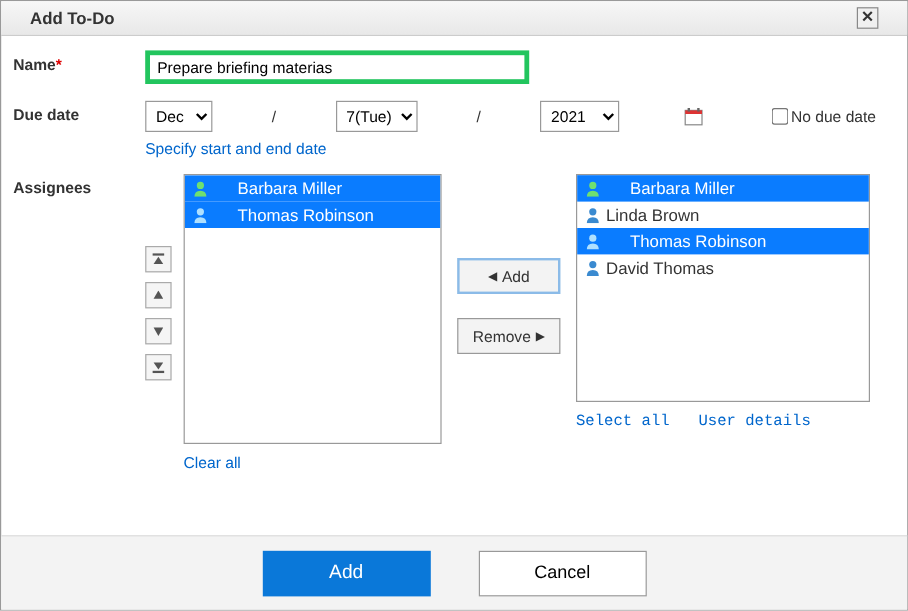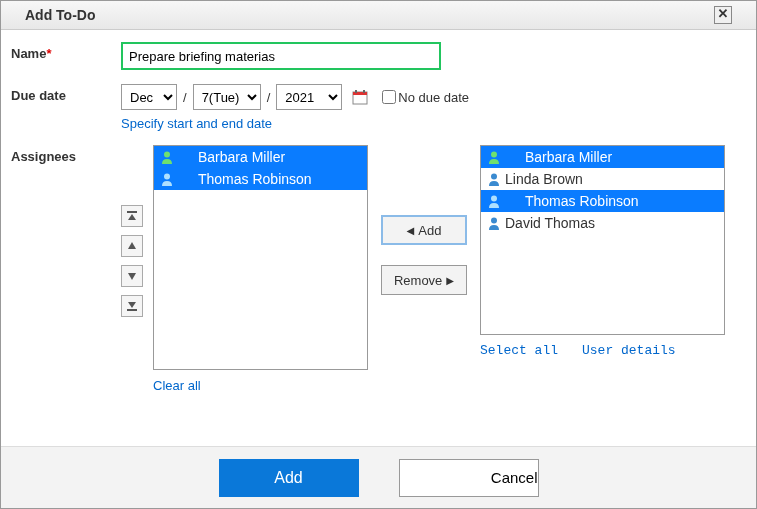--- a/index.html
+++ b/index.html
@@ -6,22 +6,22 @@
 body { font-family: Arial, sans-serif; font-size: 13px; color: #333; background: #fff; }
 .dialog { width: 757px; height: 509px; border: 1px solid #999; background: #fff; position: relative; }
 .titlebar { background: linear-gradient(#f7f7f7, #e8e8e8); border-bottom: 1px solid #ccc; padding: 5px 24px; display: flex; justify-content: space-between; align-items: center; }
 .titlebar .title { font-weight: bold; font-size: 14px; }
 .close-btn { width: 18px; height: 18px; border: 1px solid #888; background: #f0f0f0; font-size: 13px; line-height: 14px; text-align: center; cursor: pointer; font-weight: bold; }
 .content { padding: 12px 26px 0 10px; }
 .row { display: flex; margin-bottom: 14px; align-items: flex-start; }
 .label-col { width: 110px; font-weight: bold; color: #333; padding-top: 4px; }
 .req { color: #d00; }
 .field-col { flex: 1; }
-.name-input { width: 320px; height: 28px; border: 2px solid #22c55e; padding: 0 6px; font-size: 13px; }
-.date-row { display: flex; align-items: center; gap: 4px; }
+.name-input { width: 320px; height: 28px; border: 4px solid #22c55e; padding: 0 6px; font-size: 13px; }
+.date-row { display: flex; align-items: center; gap: 4px; justify-content: space-between; }
 .sel { border: 1px solid #999; height: 26px; background: #fff; padding: 0 4px; font-size: 13px; }
 .sel.month { width: 56px; }
 .sel.day { width: 68px; }
 .sel.year { width: 66px; }
 .slash { padding: 0 2px; }
 .cal-icon { width: 16px; height: 16px; margin-left: 6px; display: inline-block; }
 .nodue { margin-left: 10px; display: flex; align-items: center; gap: 2px; }
 .nodue input { width: 14px; height: 14px; }
 .speclink { color: #0066cc; font-size: 13px; margin-top: 6px; display: inline-block; cursor: pointer; }
 .assignees-area { display: flex; gap: 6px; }
@@ -42,21 +42,21 @@
 .search-icon { position: absolute; right: 6px; top: 6px; width: 16px; height: 16px; }
 .right-list { border: 1px solid #999; height: 190px; background: #fff; }
 .link-row { margin-top: 8px; display: flex; gap: 24px; font-family: Liberation Mono, monospace; }
 .bluelink { color: #0066cc; cursor: pointer; font-size: 13px; }
 .clear-row { margin-top: 8px; }
 .show-contents-wrap { position: absolute; left: 4px; top: 400px; border: 2px solid #e03030; padding: 4px 6px; }
 .show-contents { color: #0066cc; cursor: pointer; font-size: 13px; }
 .show-contents .down { color: #0066cc; font-size: 10px; margin-left: 2px; }
 .footer { position: absolute; bottom: 0; left: 0; right: 0; height: 62px; background: #f3f3f3; border-top: 1px solid #ddd; display: flex; align-items: center; justify-content: center; gap: 40px; }
 .btn-primary { width: 140px; height: 38px; background: #0a78d9; color: #fff; border: none; font-size: 16px; cursor: pointer; }
-.btn-secondary { width: 140px; height: 38px; background: #fff; border: 1px solid #999; font-size: 15px; cursor: pointer; text-align: right; }
+.btn-secondary { width: 140px; height: 38px; background: #fff; border: 1px solid #999; font-size: 15px; cursor: pointer; }
 svg { display: block; }
 </style>
 </head>
 <body>
 
 <div class="dialog">
   <div class="titlebar">
     <span class="title">Add To-Do</span>
     <div class="close-btn">✕</div>
   </div>

